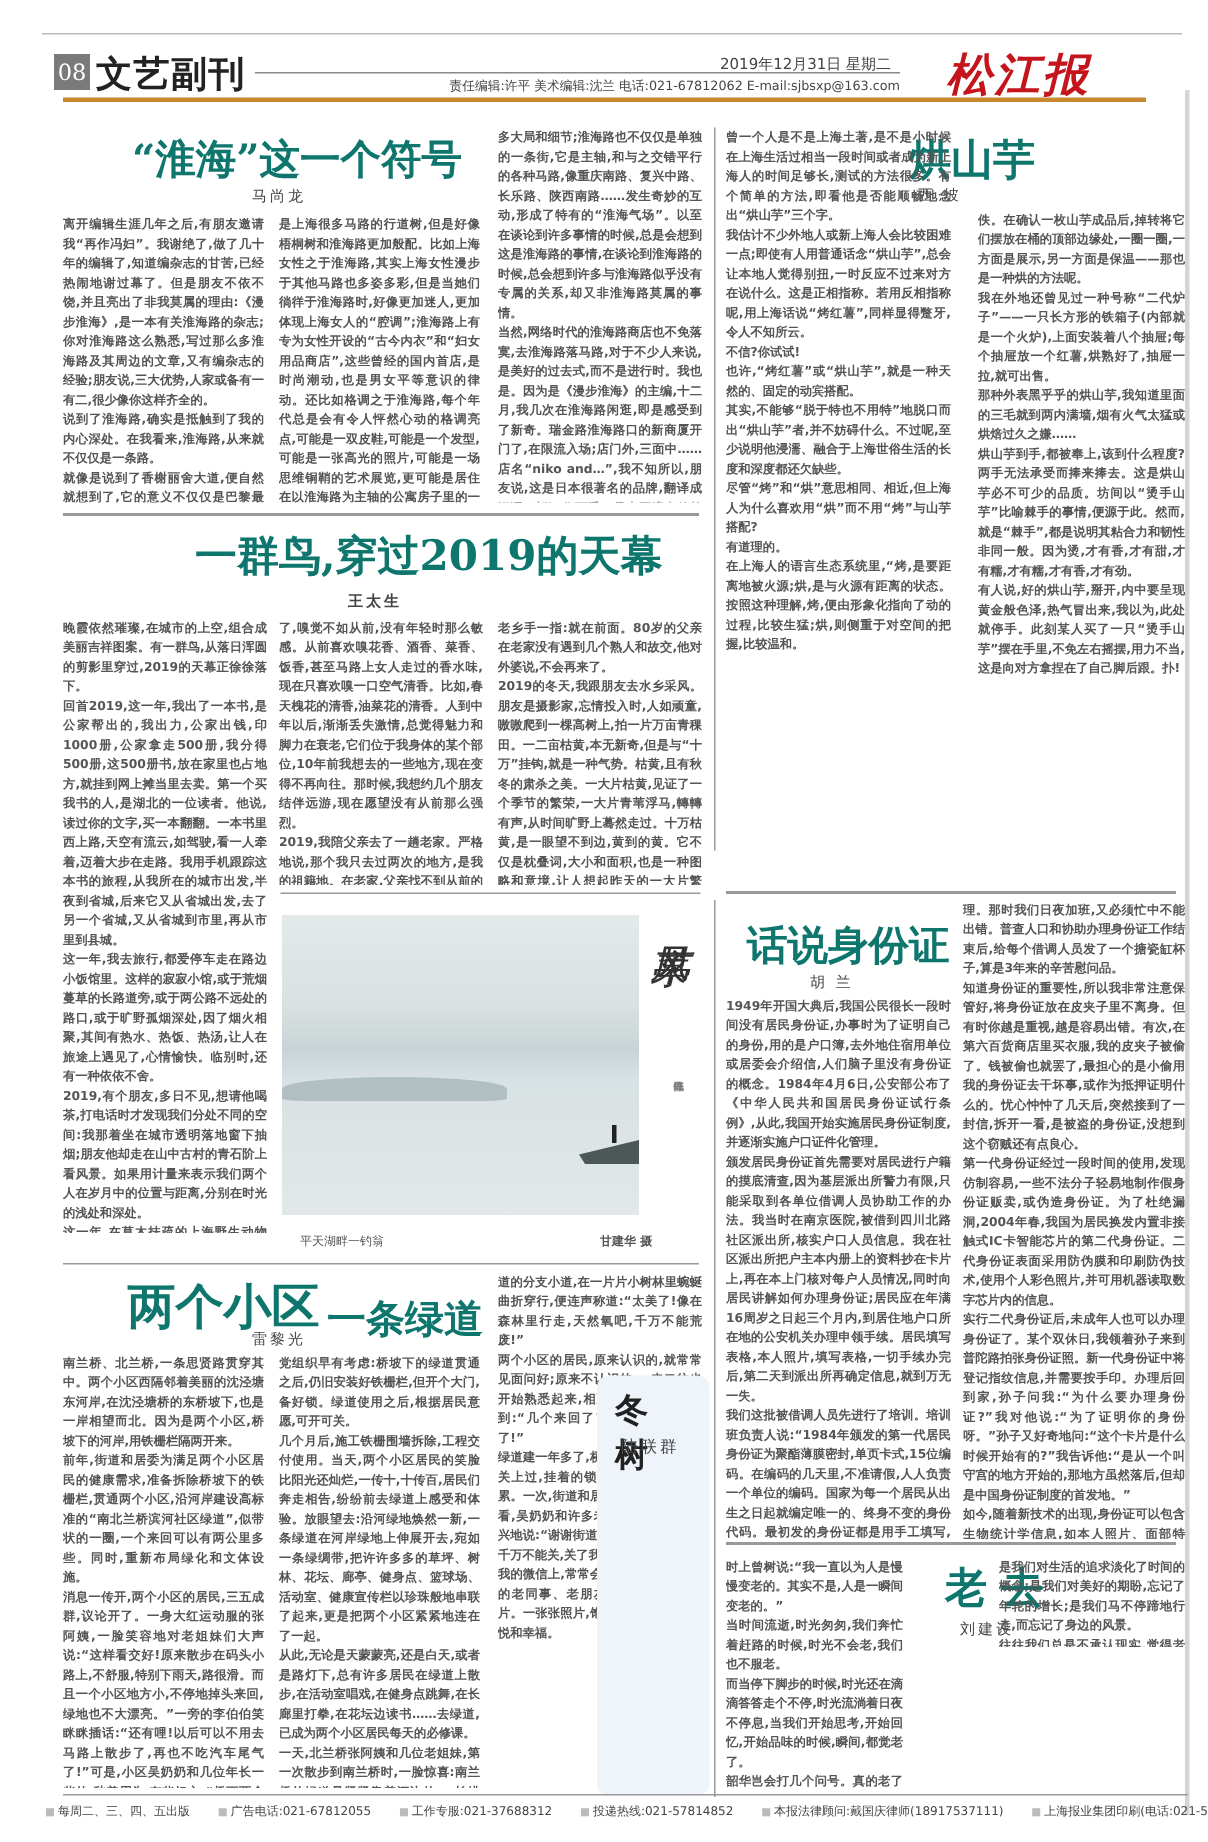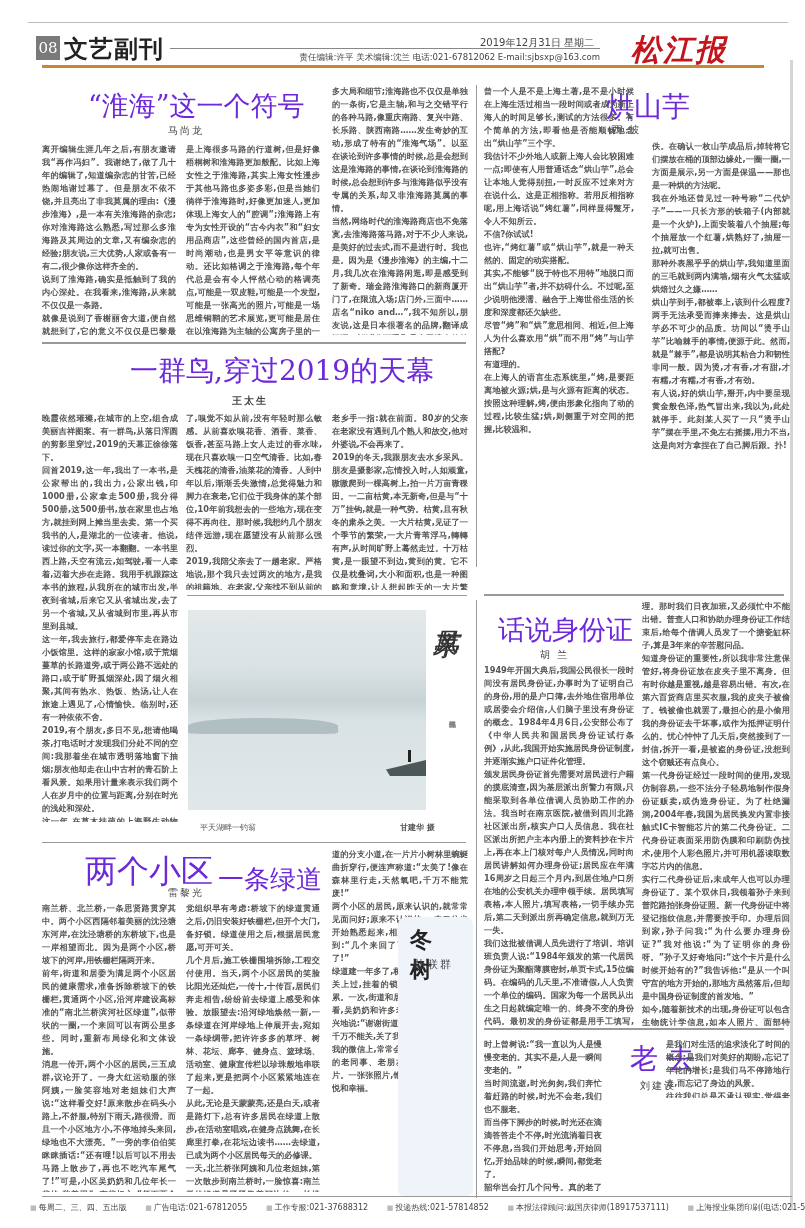--- a/index.html
+++ b/index.html
@@ -10,21 +10,21 @@
   .pagenum { left: 36px; top: 36px; width: 24px; height: 24px; background: #7a7a7a; color: #fff; font-size: 15px; line-height: 24px; text-align: center; font-family: "DejaVu Serif", serif; }
   .section-title { left: 64px; top: 33px; font-size: 24px; color: #222; font-weight: bold; letter-spacing: 1px; }
   .hdr-line { left: 170px; top: 48px; width: 430px; height: 1px; background: #888; }
   .hdr-date { left: 480px; top: 36px; width: 120px; font-size: 10px; color: #444; font-family: "DejaVu Sans", sans-serif; }
   .hdr-info { left: 240px; top: 52px; width: 360px; text-align: right; font-size: 8.5px; color: #444; font-family: "DejaVu Sans", sans-serif; }
   .masthead { left: 612px; top: 30px; font-size: 30px; color: #c4141c; font-style: italic; font-weight: bold; letter-spacing: 2px; font-family: "DejaVu Serif", serif; margin-left: 19px; }
   .orange-rule { left: 42px; top: 65px; width: 722px; height: 3px; background: #c7882f; }
   .vline { width: 1px; background: #999; }
   .hline { height: 1px; background: #999; }
   .hthick { height: 2px; background: #999; }
-  .title-big { font-weight: normal; color: #6d28d9; font-family: "DejaVu Serif", serif; white-space: nowrap; }
+  .title-big { font-weight: bold; color: #0f766e; font-family: "DejaVu Serif", serif; white-space: nowrap; }
   .author { font-size: 10px; color: #444; letter-spacing: 2px; }
   .col { font-size: 8.2px; line-height: 13px; color: #555; text-align: justify; overflow: hidden; font-family: "DejaVu Sans", sans-serif; font-weight: bold; }
   .photo { background: linear-gradient(180deg, #e4e9ea 0%, #d9e1e2 30%, #c9d3d5 45%, #d8e1e3 55%, #e2e8e9 100%); overflow: hidden; }
   .hills { left: 0; top: 52px; width: 140px; height: 16px; background: #9fb0b3; border-radius: 50% 50% 10% 10%; opacity: 0.7; }
   .fisher-land { left: 198px; top: 80px; width: 40px; height: 16px; background: #4c5758; clip-path: polygon(0 60%, 100% 0, 100% 100%, 10% 100%); }
   .fisher { left: 220px; top: 72px; width: 3px; height: 12px; background: #222; }
   .caption { font-size: 8px; color: #555; font-family: "DejaVu Sans", sans-serif; }
   .calli { font-size: 26px; color: #333; writing-mode: vertical-rl; font-style: italic; line-height: 28px; }
   .calli-sign { font-size: 7px; color: #777; writing-mode: vertical-rl; line-height: 9px; }
   .poem-box { background: #eef4fa; border-radius: 8px; }

